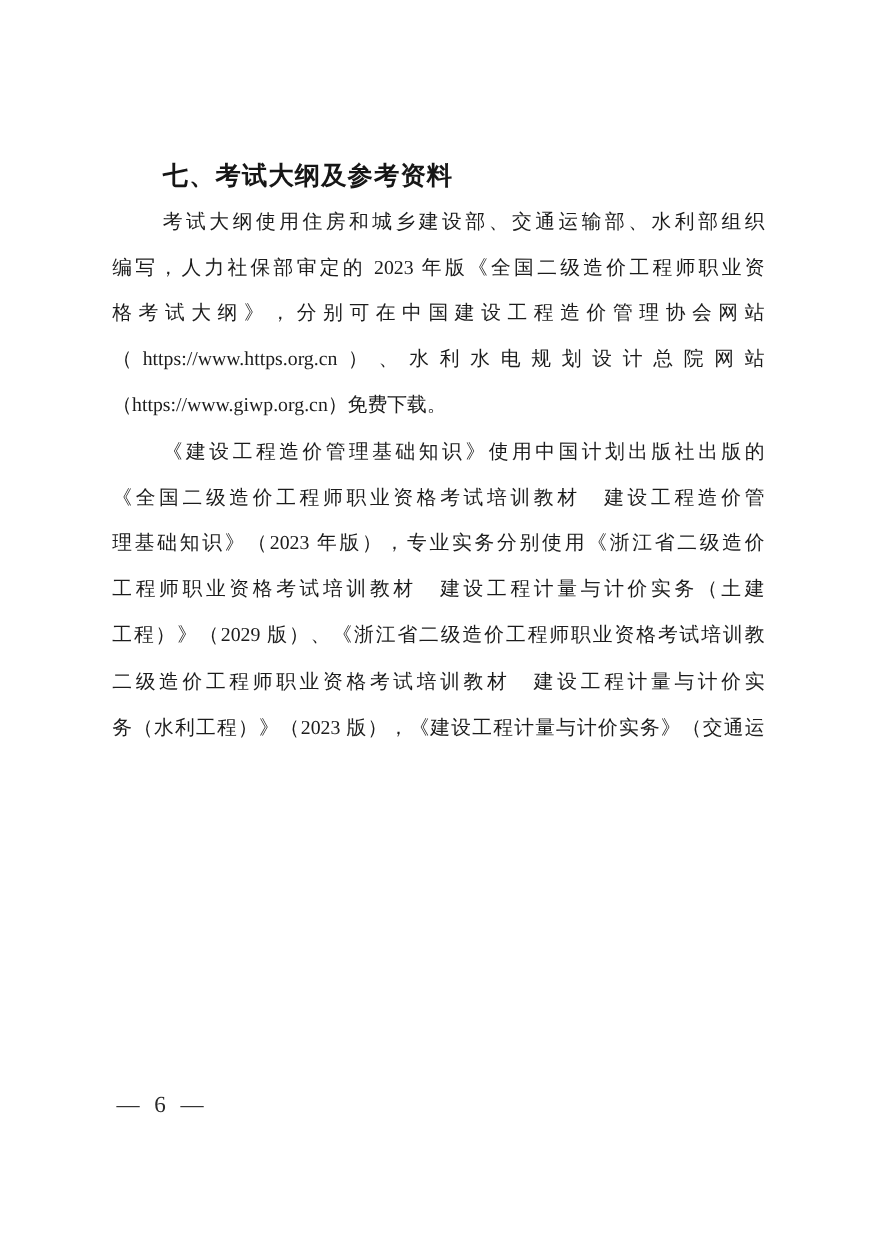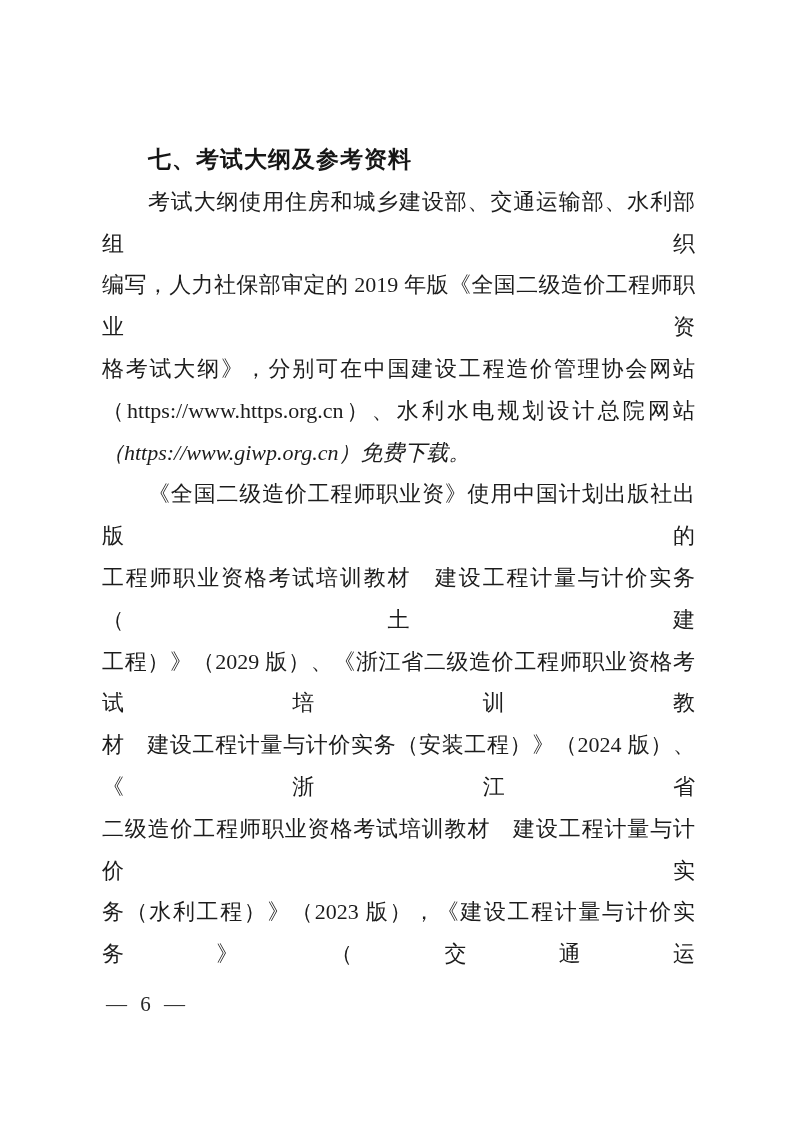--- a/index.html
+++ b/index.html
@@ -33,66 +33,66 @@
     letter-spacing: 1px;
     color: #161616;
   }
   .heading-7 {
     margin-top: 139px;
   }
   .para {
     margin: 0;
   }
   .line {
-    font-size: 22px;
+    font-size: 18px;
     line-height: 41.8px;
     white-space: nowrap;
     text-align: justify;
     text-align-last: justify;
     text-justify: inter-character;
     white-space: normal;
   }
   .line.indent {
     text-indent: 46px;
   }
   .line.last {
     text-align: center;
     text-align-last: left;
-    font-style: italic;
   }
   .footer {
     position: absolute;
     left: 106px;
     top: 992px;
     font-size: 21px;
     letter-spacing: 4px;
     color: #2a2a2a;
   }
 </style>
 </head>
 <body>
 
 <div class="page">
   <div class="content">
 
     <h2 class="heading heading-7">七、考试大纲及参考资料</h2>
 
     <div class="para">
       <div class="line indent">考试大纲使用住房和城乡建设部、交通运输部、水利部组织</div>
-      <div class="line">编写，人力社保部审定的 2019 年版《全国二级造价工程师职业资</div>
+      <div class="line">编写，人力社保部审定的 2023 年版《全国二级造价工程师职业资</div>
       <div class="line">格考试大纲》，分别可在中国建设工程造价管理协会网站</div>
       <div class="line">（https://www.https.org.cn）、水利水电规划设计总院网站</div>
       <div class="line last">（https://www.giwp.org.cn）免费下载。</div>
     </div>
 
     <div class="para">
-      <div class="line indent">《全国二级造价工程师职业资》使用中国计划出版社出版的</div>
+      <div class="line indent">《建设工程造价管理基础知识》使用中国计划出版社出版的</div>
+      <div class="line">《全国二级造价工程师职业资格考试培训教材　建设工程造价管</div>
+      <div class="line">理基础知识》（2023 年版），专业实务分别使用《浙江省二级造价</div>
       <div class="line">工程师职业资格考试培训教材　建设工程计量与计价实务（土建</div>
       <div class="line">工程）》（2029 版）、《浙江省二级造价工程师职业资格考试培训教</div>
-      <div class="line">材　建设工程计量与计价实务（安装工程）》（2024 版）、《浙江省</div>
       <div class="line">二级造价工程师职业资格考试培训教材　建设工程计量与计价实</div>
       <div class="line">务（水利工程）》（2023 版），《建设工程计量与计价实务》（交通运</div>
 
     </div>
 
   </div>
 
   <div class="footer">— 6 —</div>
 </div>
 

